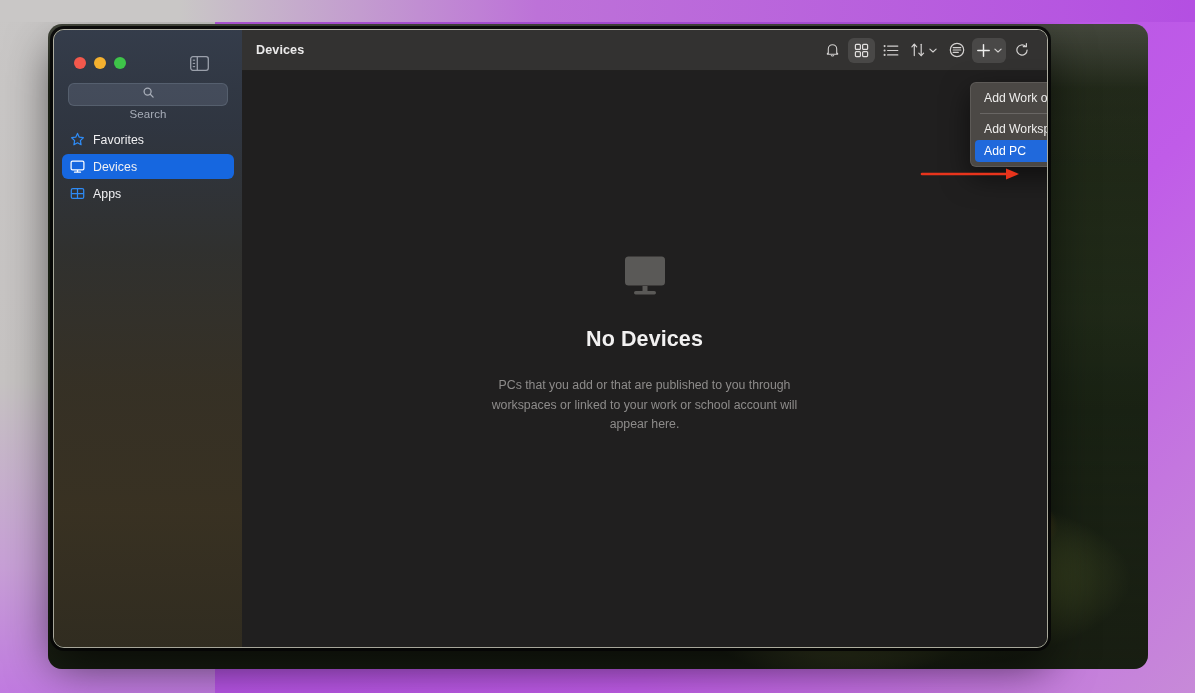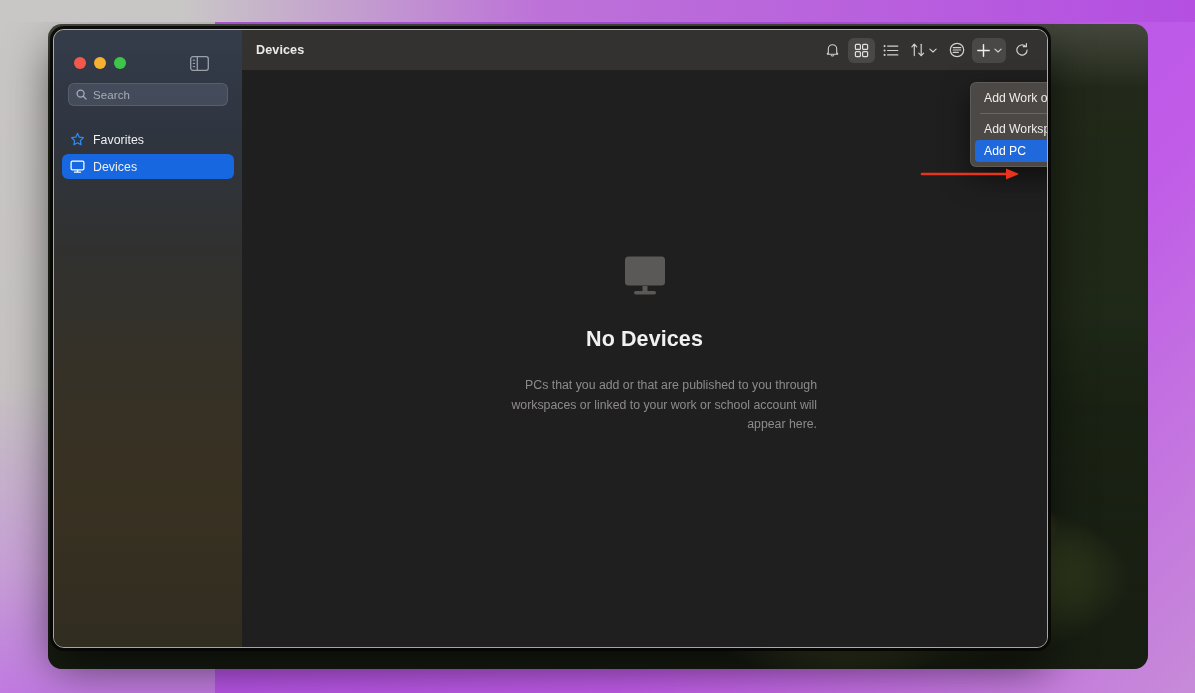--- a/index.html
+++ b/index.html
@@ -75,20 +75,21 @@
 
   #sidebarToggle{ position:absolute; left:136px; top:26px; width:19px; height:15px;
                   opacity:.72; cursor:pointer; }
 
   #searchField{
     position:absolute; left:14px; top:53px; width:160px; height:23px;
     background:rgba(118,130,152,.28);
     border:1px solid rgba(150,162,182,.22);
     border-radius:6px; display:flex; align-items:center; padding:0 7px; gap:6px;
     cursor:text;
+    flex-direction:column;
   }
   #searchField .ph{ font-size:11.5px; color:#a7adb8; letter-spacing:.1px; }
 
   .navlist{ position:absolute; left:8px; top:97px; right:8px; }
   .navitem{
     display:flex; align-items:center; gap:8px;
     height:25px; padding:0 8px; border-radius:6px; cursor:pointer;
     margin-bottom:2px;
   }
   .navitem .lbl{ font-size:12.3px; color:#f0f0f2; letter-spacing:.05px; }
@@ -116,21 +117,21 @@
   .chev{ width:8px; height:5px; flex:none; }
 
   
   #empty{
     flex:1; display:flex; flex-direction:column; align-items:center;
     justify-content:center; padding-bottom:28px;
   }
   #emptyIcon{ margin-bottom:26px; }
   #emptyTitle{ font-size:21.5px; font-weight:bold; color:#f2f1f1; margin-bottom:24px; letter-spacing:.1px; }
   #emptyDesc{
-    font-size:12.3px; color:#8d8b8a; text-align:right; line-height:1.62;
+    font-size:12.3px; color:#8d8b8a; text-align:center; line-height:1.62;
     max-width:345px;
   }
 
   
   #menu{
     position:absolute; left:916px; top:52px; width:168px;
     background:#4b4845;
     border:1px solid rgba(255,255,255,.10);
     border-radius:6px;
     box-shadow:0 10px 28px rgba(0,0,0,.55);
@@ -201,20 +202,30 @@
           <span class="navicon">
             <svg viewBox="0 0 15 15" fill="none">
               <rect x="1.1" y="2.2" width="12.8" height="8.6" rx="1.4" stroke="#ffffff" stroke-width="1.25"></rect>
               <line x1="4.5" y1="13.2" x2="10.5" y2="13.2" stroke="#ffffff" stroke-width="1.25" stroke-linecap="round"></line>
               <line x1="7.5" y1="10.9" x2="7.5" y2="13.1" stroke="#ffffff" stroke-width="1.25"></line>
             </svg>
           </span>
           <span class="lbl">Devices</span>
         </div>
 
+        <div class="navitem">
+          <span class="navicon">
+            <svg viewBox="0 0 15 15" fill="none">
+              <rect x="1.3" y="2.6" width="12.4" height="9.8" rx="1.5" stroke="#2e8bf5" stroke-width="1.25"></rect>
+              <line x1="7.5" y1="2.8" x2="7.5" y2="12.2" stroke="#2e8bf5" stroke-width="1.25"></line>
+              <line x1="1.5" y1="7.5" x2="13.5" y2="7.5" stroke="#2e8bf5" stroke-width="1.25"></line>
+            </svg>
+          </span>
+          <span class="lbl">Apps</span>
+        </div>
 
       </div>
     </div>
 
     <div id="content">
 
       <div id="toolbar">
         <div id="toolbarTitle">Devices</div>
 
         <div id="toolbarActions">

